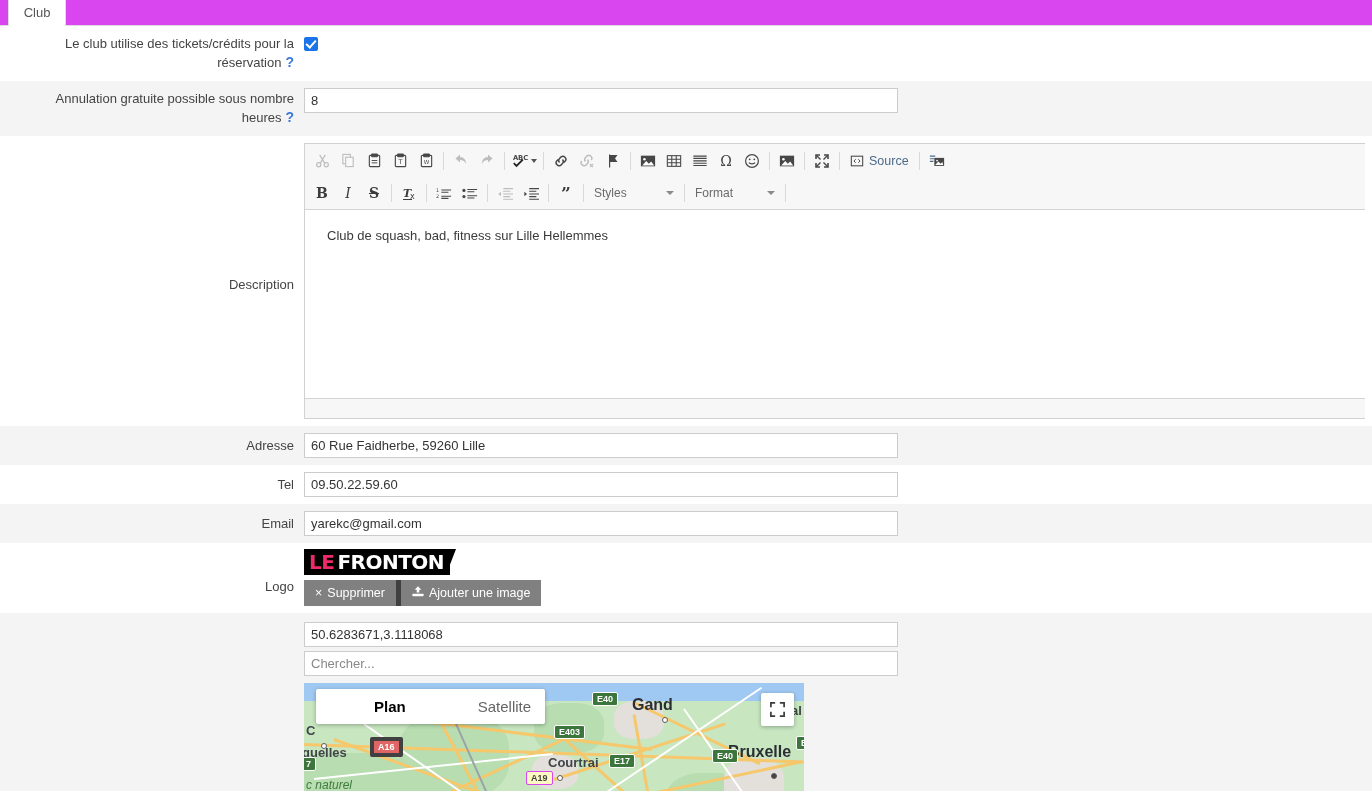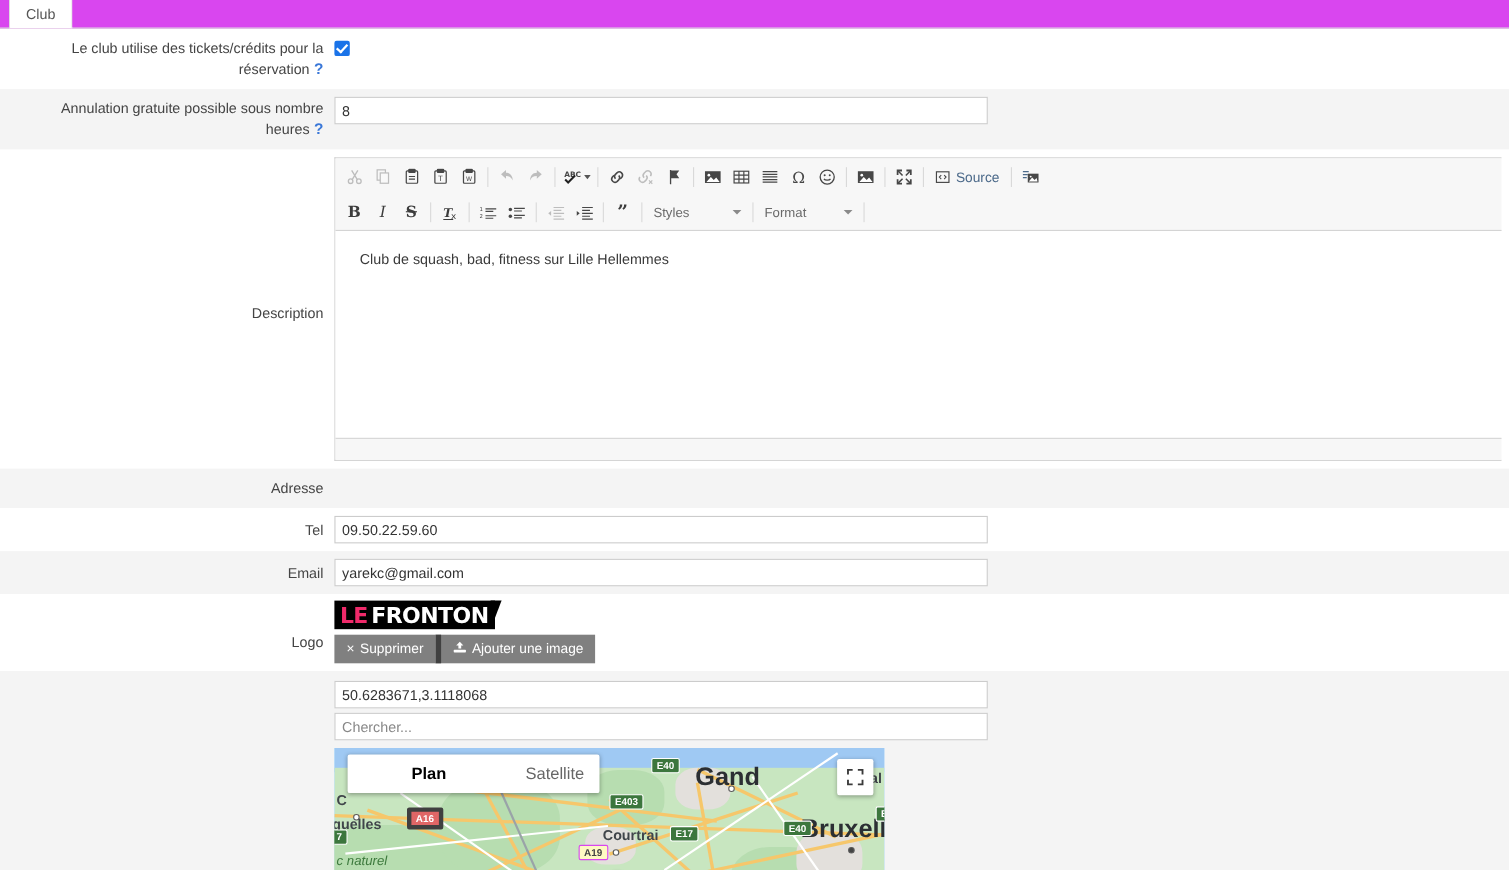--- a/index.html
+++ b/index.html
@@ -263,21 +263,21 @@
     border: 1.5px solid #5b5b5b;
     border-radius: 50%;
     background: #ffffff;
   }
   .map-label {
     position: absolute;
     color: #40454a;
     font-weight: bold;
     white-space: nowrap;
   }
-  .map-label.big { font-size: 23px; color: #2b2f33; }
+  .map-label.big { font-size: 16px; color: #2b2f33; }
   .map-label.med { font-size: 13px; }
   .map-label.park {
     color: #3d7a3d;
     font-style: italic;
     font-weight: normal;
     font-size: 12px;
   }
   .shield {
     position: absolute;
     color: #ffffff;
@@ -595,20 +595,23 @@
             <span>Club de squash, bad, fitness sur Lille Hellemmes</span>
           </div>
           <div class="ck-footer"></div>
         </div>
       </div>
     </div>
 
     <div class="row alt">
       <div class="label-cell mid">
         <span>Adresse</span>
+      </div>
+      <div class="field-cell">
+        <input type="text" class="txt" value="60 Rue Faidherbe, 59260 Lille" style="">
       </div>
     </div>
 
     <div class="row">
       <div class="label-cell mid">
         <span>Tel</span>
       </div>
       <div class="field-cell">
         <input type="text" class="txt" value="09.50.22.59.60" style="">
       </div>

